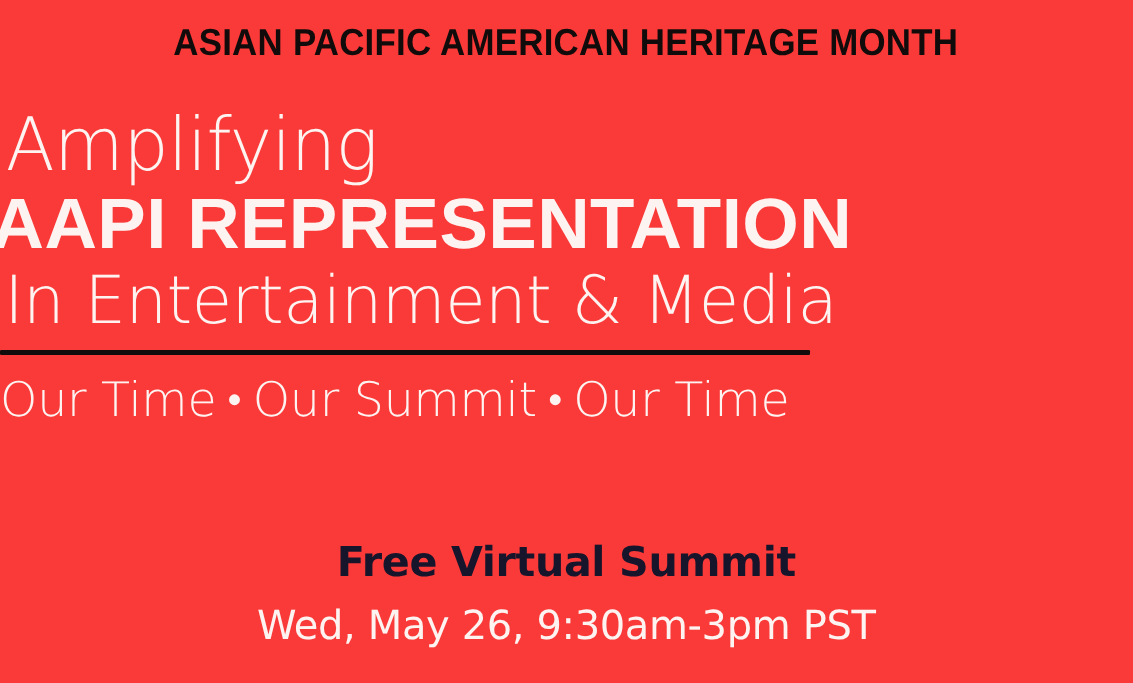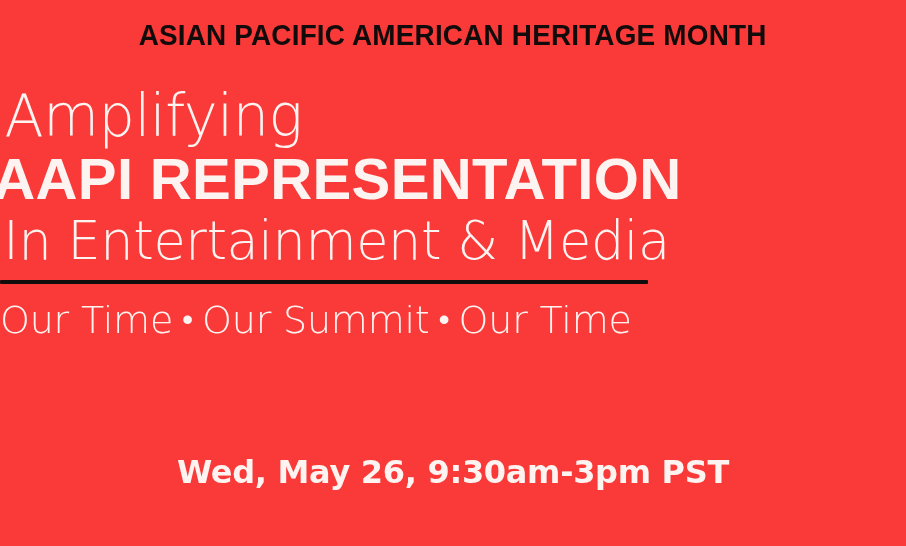--- a/index.html
+++ b/index.html
@@ -127,23 +127,23 @@
     font-family: "DejaVu Sans", sans-serif;
     font-weight: 700;
     font-size: 33px;
     line-height: 40px;
     color: #16152b;
     white-space: nowrap;
     letter-spacing: -0.3px;
   }
 
   .event-datetime {
-    margin-top: 22px;
+    margin-top: 10px;
     font-family: "DejaVu Sans", sans-serif;
-    font-weight: 700;
+    font-weight: 400;
     font-size: 32px;
     line-height: 40px;
     color: #fdf4f2;
     white-space: nowrap;
     letter-spacing: -0.3px;
   }
 </style>
 </head>
 <body>
 
@@ -159,16 +159,17 @@
 
     <div class="headline-line3">In Entertainment &amp; Media</div>
 
     <div class="divider"></div>
 
     <div class="tagline"><span>Our Time</span><span class="sep">•</span><span>Our Summit</span><span class="sep">•</span><span>Our Time</span></div>
 
   </div>
 
   <div class="event-block">
+    <div class="event-title">Free Virtual Summit</div>
     <div class="event-datetime">Wed, May 26, 9:30am-3pm PST</div>
   </div>
 
 </div>
 
 </body></html>

